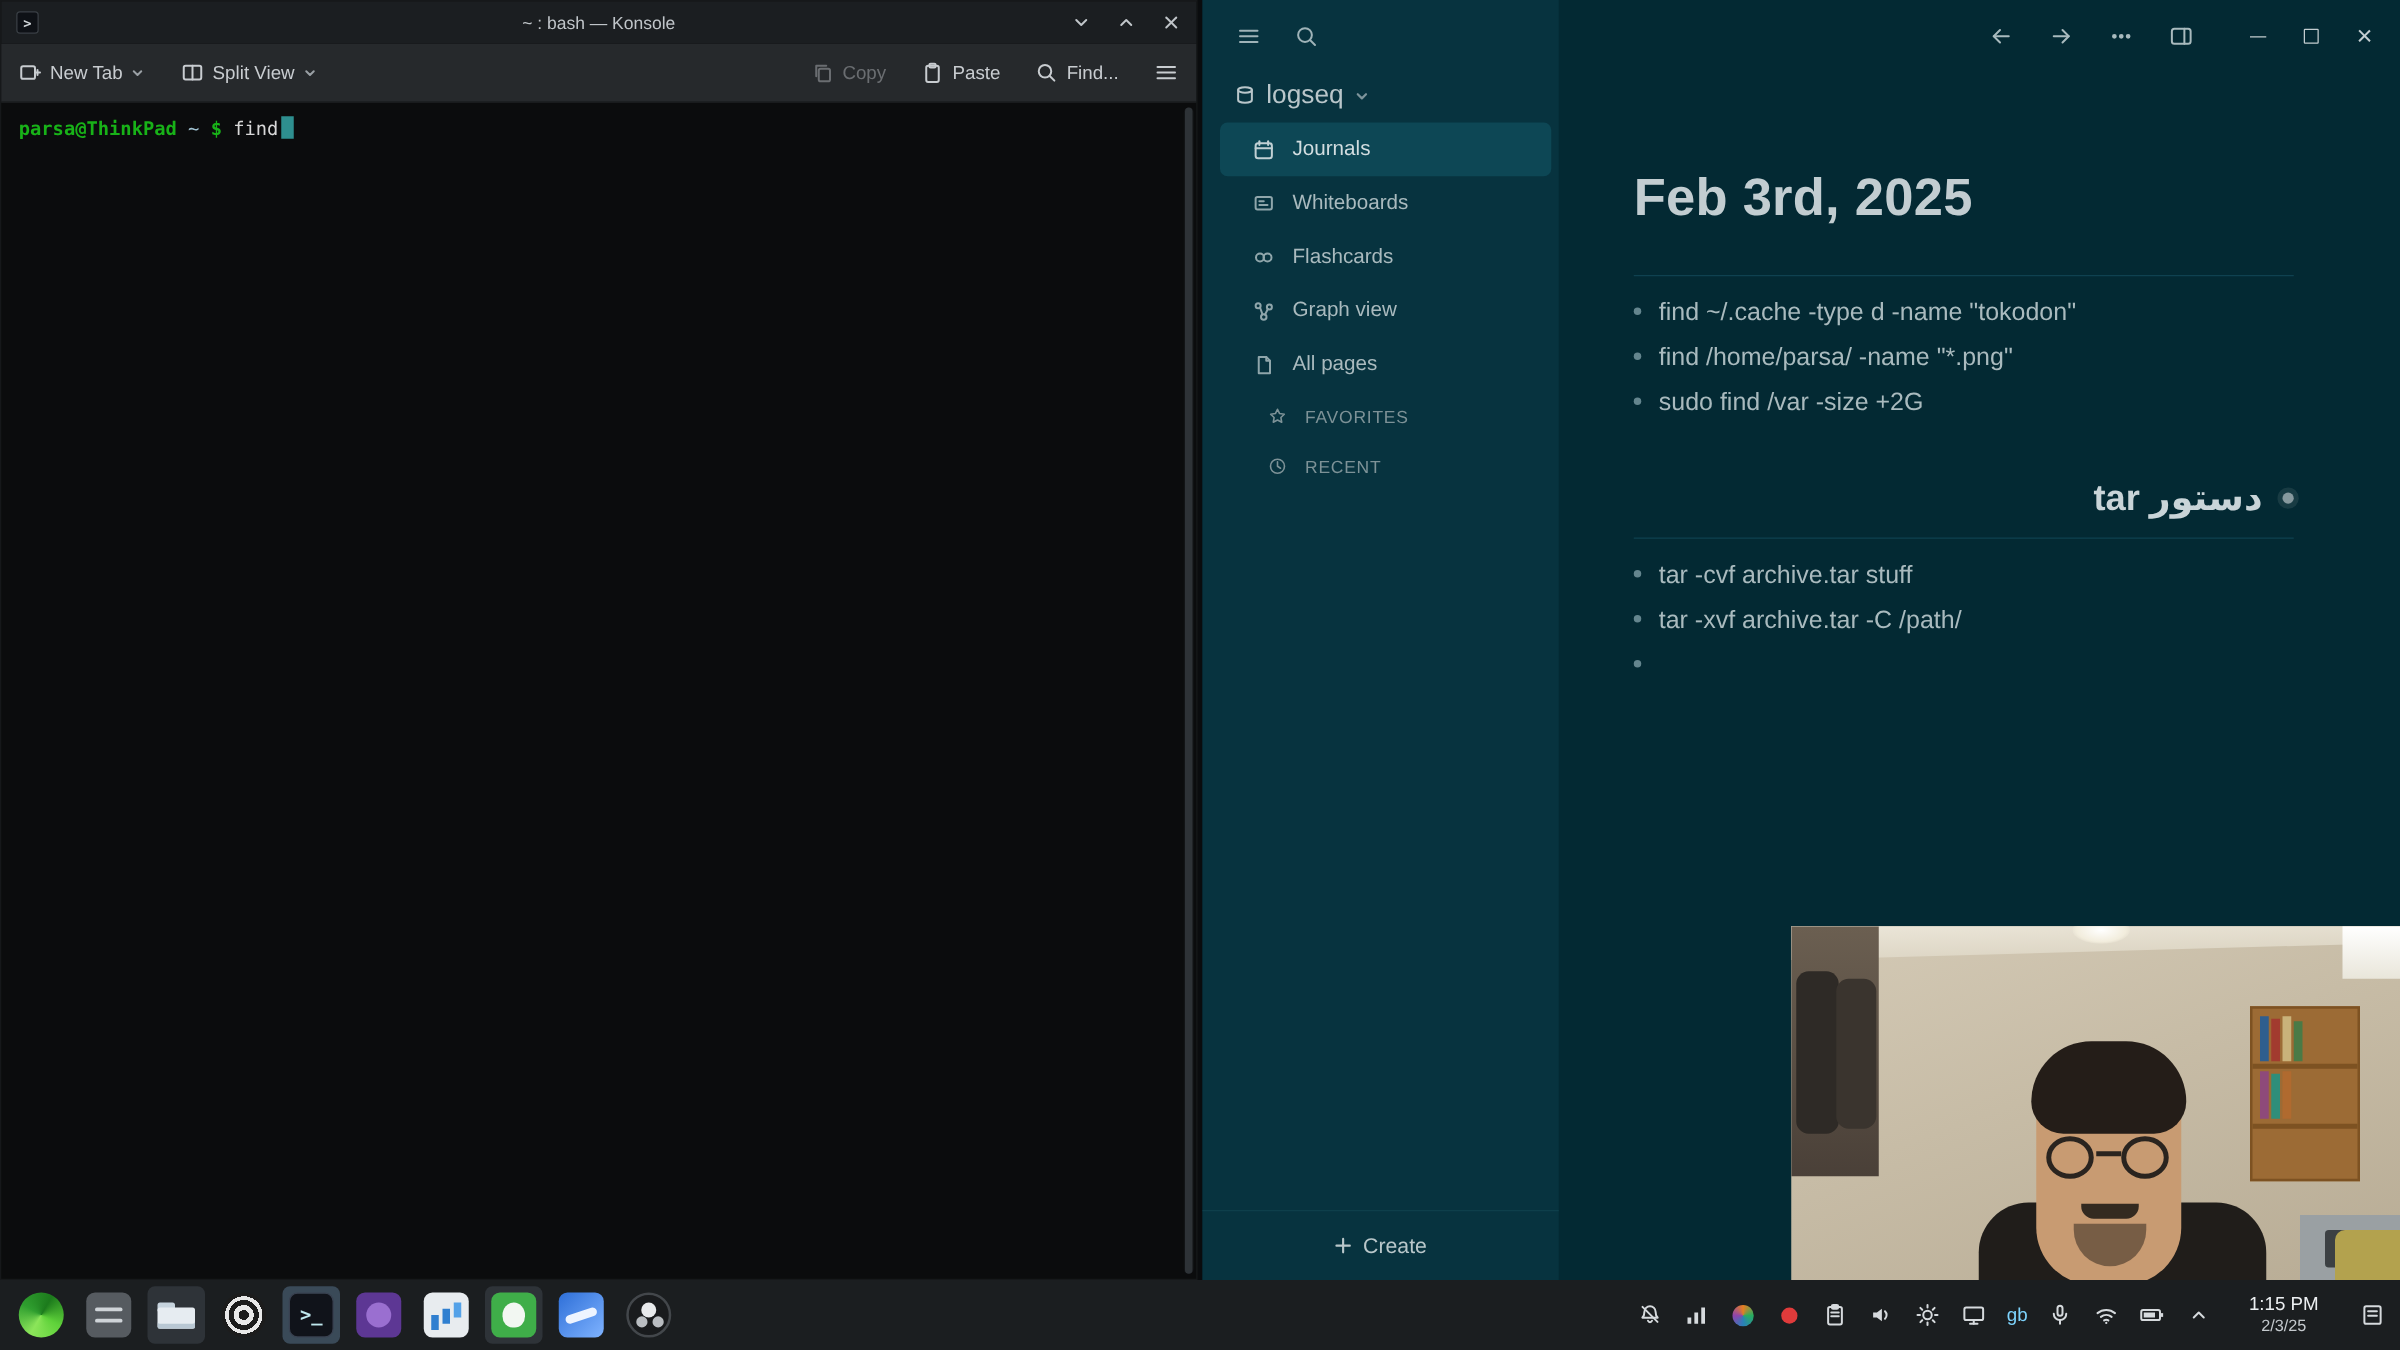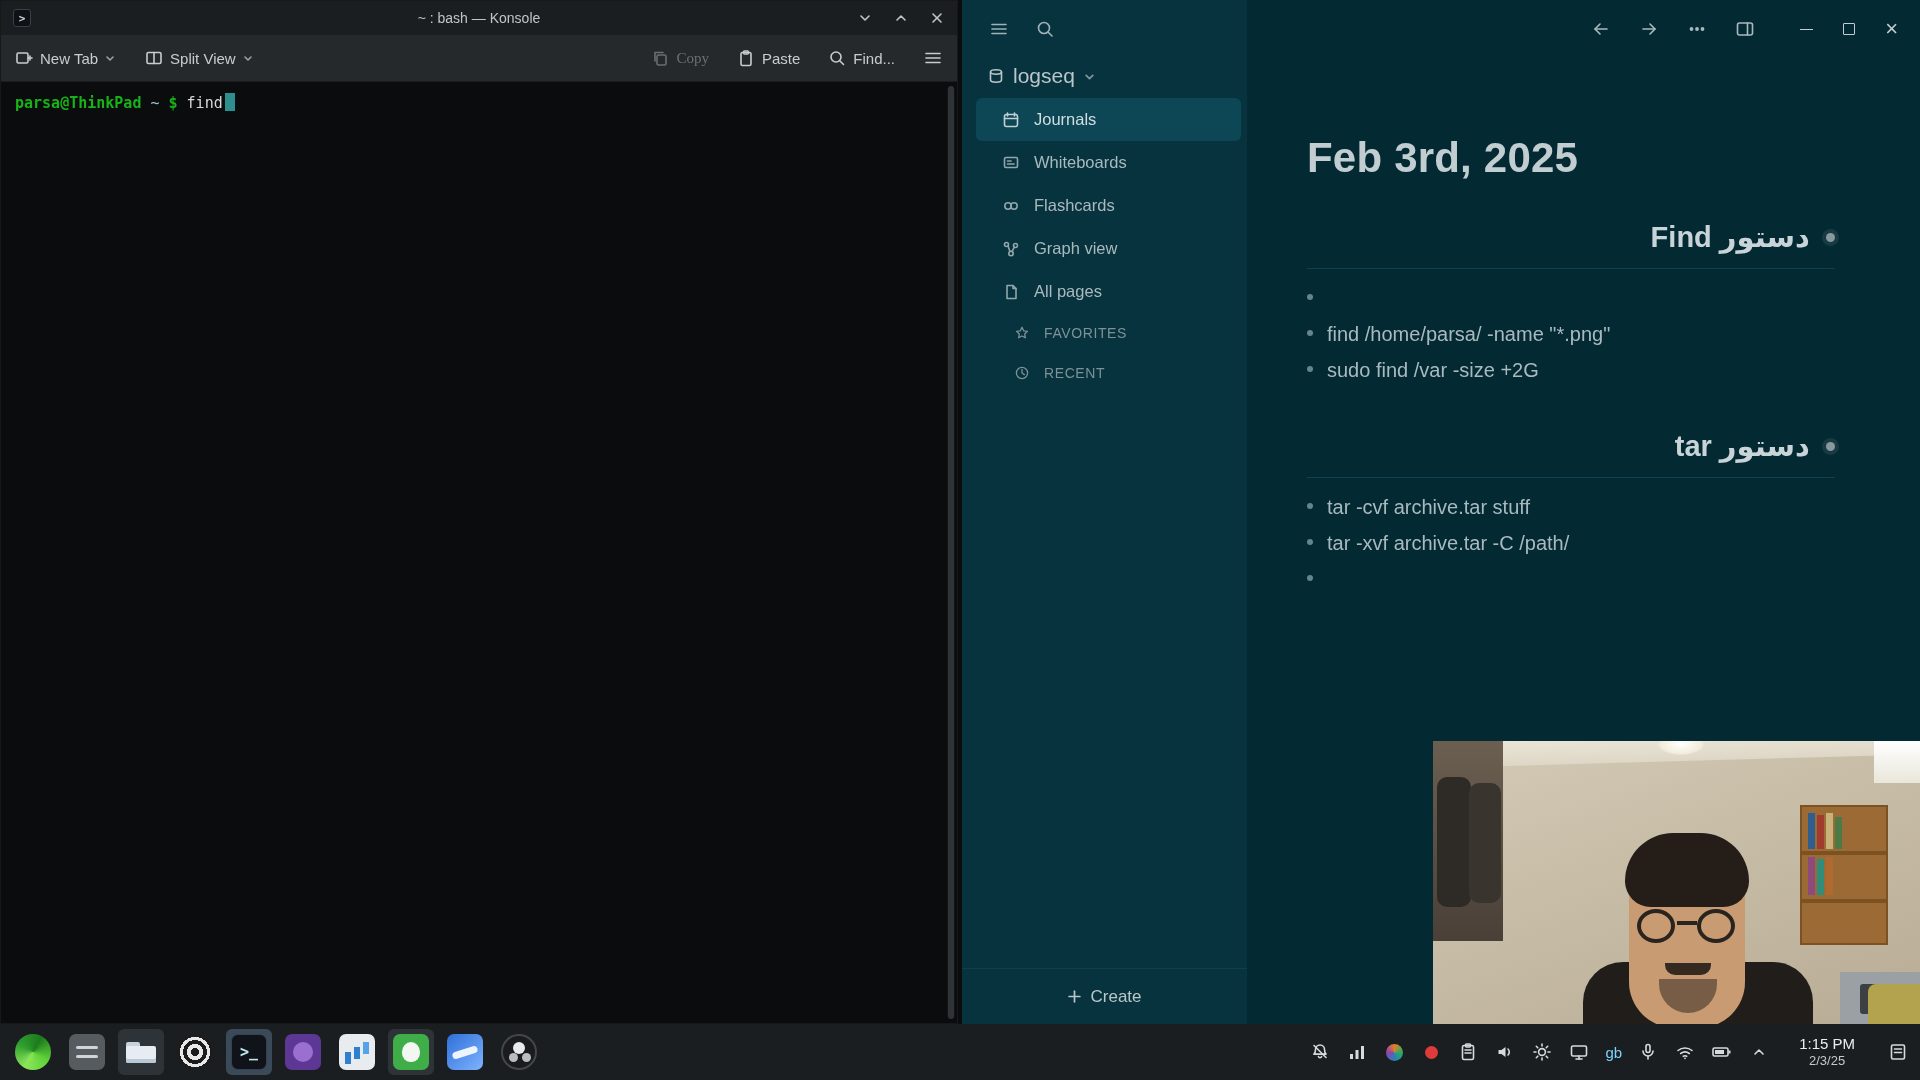--- a/index.html
+++ b/index.html
@@ -14,21 +14,21 @@
   .k-titlebar { height:34px; background:#1b1e21; display:flex; align-items:center; position:relative; padding:0 12px; flex:0 0 auto; }
   .k-appicon { width:18px; height:18px; background:#0e1116; border:1px solid #3a3f45; border-radius:3px; color:#cfd4d8; font:bold 11px "DejaVu Sans Mono",monospace; display:flex; align-items:center; justify-content:center; }
   .k-title { position:absolute; left:0; right:0; text-align:center; color:#c0c5c9; font-size:14px; pointer-events:none; }
   .k-controls { margin-left:auto; display:flex; gap:20px; color:#c0c5c9; z-index:2; }
   .k-controls span { width:16px; height:16px; display:flex; align-items:center; justify-content:center; cursor:default; }
 
   .k-toolbar { height:47px; background:#26292c; border-bottom:1px solid #1a1c1e; display:flex; align-items:center; padding:0 14px; color:#c8ccd0; font-size:15px; flex:0 0 auto;text-align:right; }
   .tb-item { display:flex; align-items:center; gap:7px; margin-right:30px; cursor:default; }
   .tb-item .chev { color:#9aa0a5; }
   .tb-right { margin-left:auto; display:flex; align-items:center; gap:28px; }
-  .tb-item.disabled { opacity:.42;font-family:Liberation Serif, serif; }
+  .tb-item.disabled { opacity:.42; }
 
   .k-term { position:relative; flex:1; padding:10px 14px; font:15px/22px "DejaVu Sans Mono",monospace; }
   .p-user { color:#18b218; font-weight:bold; }
   .p-cwd  { color:#9fc0cf; }
   .p-sym  { color:#18b218; font-weight:bold; }
   .p-cmd  { color:#d8d8d8; }
   .cursor { display:inline-block; width:10px; height:18px; background:#2e8f8f; vertical-align:-3px; margin-left:2px; }
   .k-scroll { position:absolute; right:2px; top:4px; bottom:4px; width:8px; background:#121416; border-radius:4px; }
   .k-scroll .handle { position:absolute; left:1px; right:1px; top:0; height:100%; background:#2e3337; border-radius:4px; }
 
@@ -384,28 +384,25 @@
           <span class="min"></span>
           <span class="max"></span>
           <span class="cls">×</span>
         </span>
       </div>
 
       <div class="lg-content">
         <h1 class="lg-title">Feb 3rd, 2025</h1>
 
         <section class="lg-block">
-          <div class="lg-headrow">
-            <span class="h-bullet"></span>
-            <h2>دستور Find</h2>
-          </div>
           <div class="lg-divider"></div>
           <ul class="lg-list">
             <li>
                 <span class="dot"></span>
+                <span class="txt">find ~/.cache -type d -name "tokodon"</span>
               </li>
             <li>
                 <span class="dot"></span>
                 <span class="txt">find /home/parsa/ -name "*.png"</span>
               </li>
             <li>
                 <span class="dot"></span>
                 <span class="txt">sudo find /var -size +2G</span>
               </li>
           </ul>

